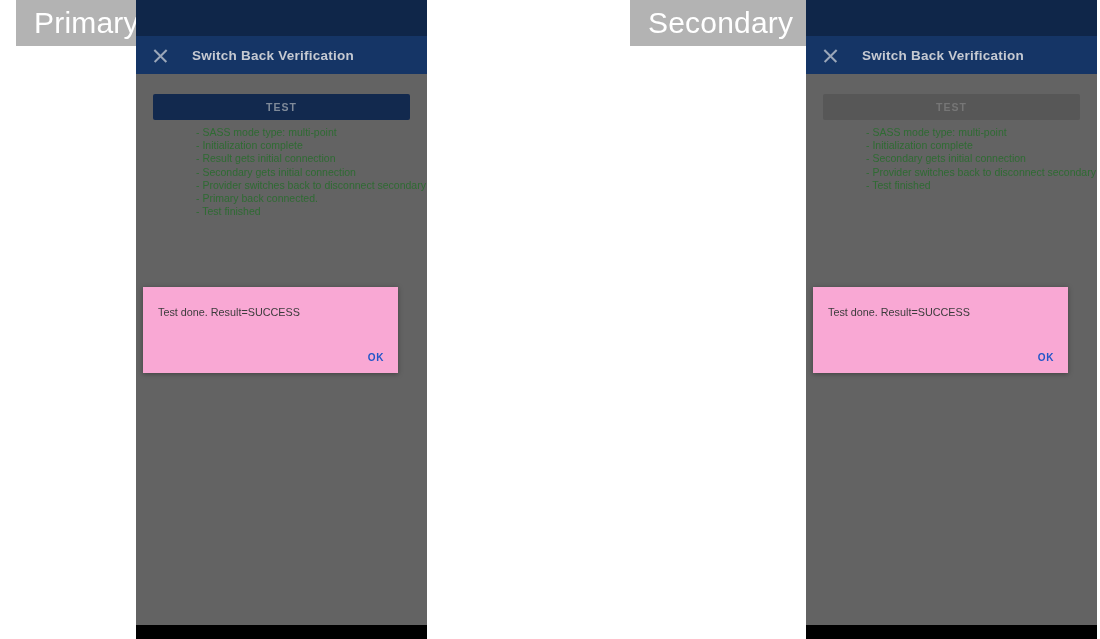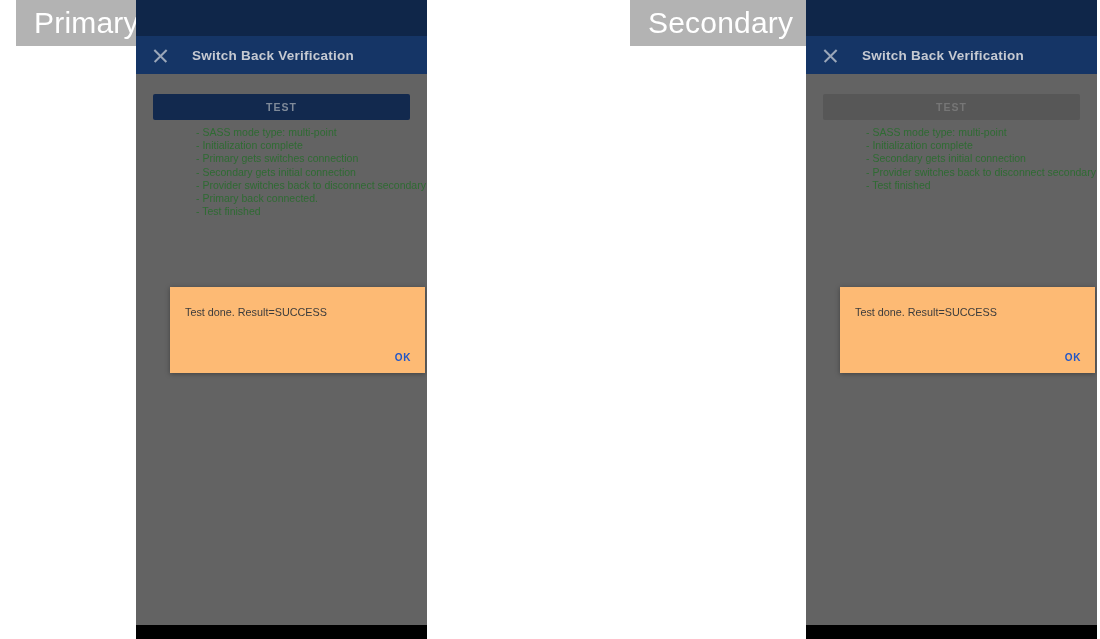--- a/index.html
+++ b/index.html
@@ -125,25 +125,25 @@
     font-size: 10.5px;
     line-height: 13.2px;
     white-space: nowrap;
     margin-left: 43px;
   }
   .log-line { display: block; }
 
   
   .dialog {
     position: absolute;
-    left: 34px;
+    left: 7px;
     top: 213px;
     width: 255px;
     height: 86px;
-    background: #fdba74;
+    background: #f9a8d4;
     box-shadow: 0 1px 5px rgba(0,0,0,0.35);
   }
   .dialog-message {
     position: absolute;
     left: 15px;
     top: 19px;
     color: #3c3c3c;
     font-size: 10.8px;
   }
   .dialog-ok {
@@ -184,21 +184,21 @@
     <span class="title-text">Switch Back Verification</span>
   </div>
 
   <div class="content">
 
     <button class="test-button enabled">TEST</button>
 
     <div class="log">
       <span class="log-line">- SASS mode type: multi-point</span>
       <span class="log-line">- Initialization complete</span>
-      <span class="log-line">- Primary gets switches connection</span>
+      <span class="log-line">- Result gets initial connection</span>
       <span class="log-line">- Secondary gets initial connection</span>
       <span class="log-line">- Provider switches back to disconnect secondary</span>
       <span class="log-line">- Primary back connected.</span>
       <span class="log-line">- Test finished</span>
     </div>
 
     <div class="dialog">
       <div class="dialog-message">Test done. Result=SUCCESS</div>
       <button class="dialog-ok">OK</button>
     </div>

